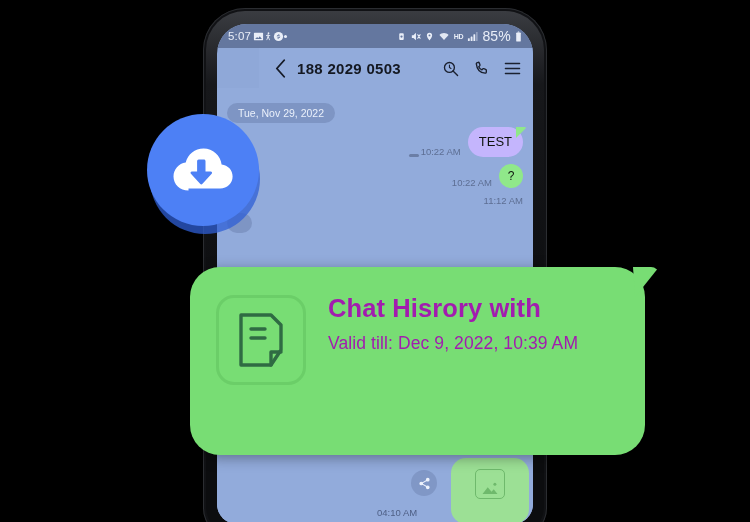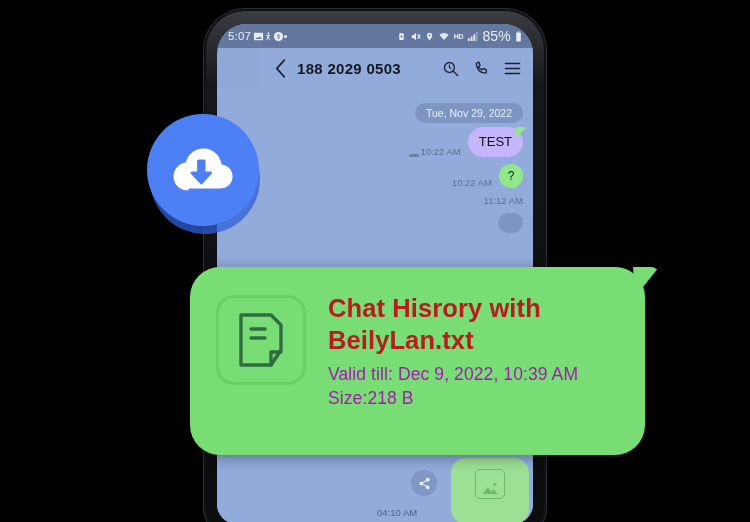--- a/index.html
+++ b/index.html
@@ -116,21 +116,21 @@
   .app-bar-actions svg { display: block; }
 
   
   .chat-body {
     position: relative;
     height: 436px;
     background: #92abdb;
     padding: 9px 10px 0 10px;
     box-sizing: border-box;
   }
-  .date-row { display: flex; justify-content: flex-end; margin: 6px 0 4px; }
+  .date-row { display: flex; justify-content: flex-start; margin: 6px 0 4px; }
   .date-chip {
     background: #7e95c4;
     color: #eaf0fb;
     font-size: 10.5px;
     padding: 4px 11px;
     border-radius: 11px;
     white-space: nowrap;
   }
 
   .msg-row {
@@ -294,21 +294,21 @@
     display: flex;
     align-items: center;
     justify-content: center;
     margin-top: 4px;
   }
   .doc-icon-box svg { display: block; }
   .file-texts { flex: 1 1 auto; min-width: 0; padding-top: 2px; }
   .file-title {
     font-size: 25.5px;
     font-weight: 700;
-    color: #b91c1c;
+    color: #a21caf;
     line-height: 1.24;
     letter-spacing: .1px;
   }
   .file-sub {
     font-size: 17.5px;
     color: #a21caf;
     line-height: 1.35;
     margin-top: 7px;
     letter-spacing: .1px;
   }
@@ -485,23 +485,21 @@
       <div class="doc-icon-box">
         <svg width="48" height="56" viewBox="0 0 48 56" fill="none" stroke="#2f6b43" stroke-width="3.4" stroke-linejoin="round" stroke-linecap="round">
           <path d="M4 3h30l10 10v25L34 53H4V3z"></path>
           <path d="M34 53V40h10"></path>
           <path d="M14 17h14M14 26h14"></path>
         </svg>
       </div>
       <div class="file-texts">
         <div class="file-title">
           <div>Chat Hisrory with</div>
-          <div>BeilyLan.txt</div>
         </div>
         <div class="file-sub">
           <div>Valid till: Dec 9, 2022, 10:39 AM</div>
-          <div>Size:218 B</div>
         </div>
       </div>
     </div>
   </div>
 
 </div>
 
 </body></html>

